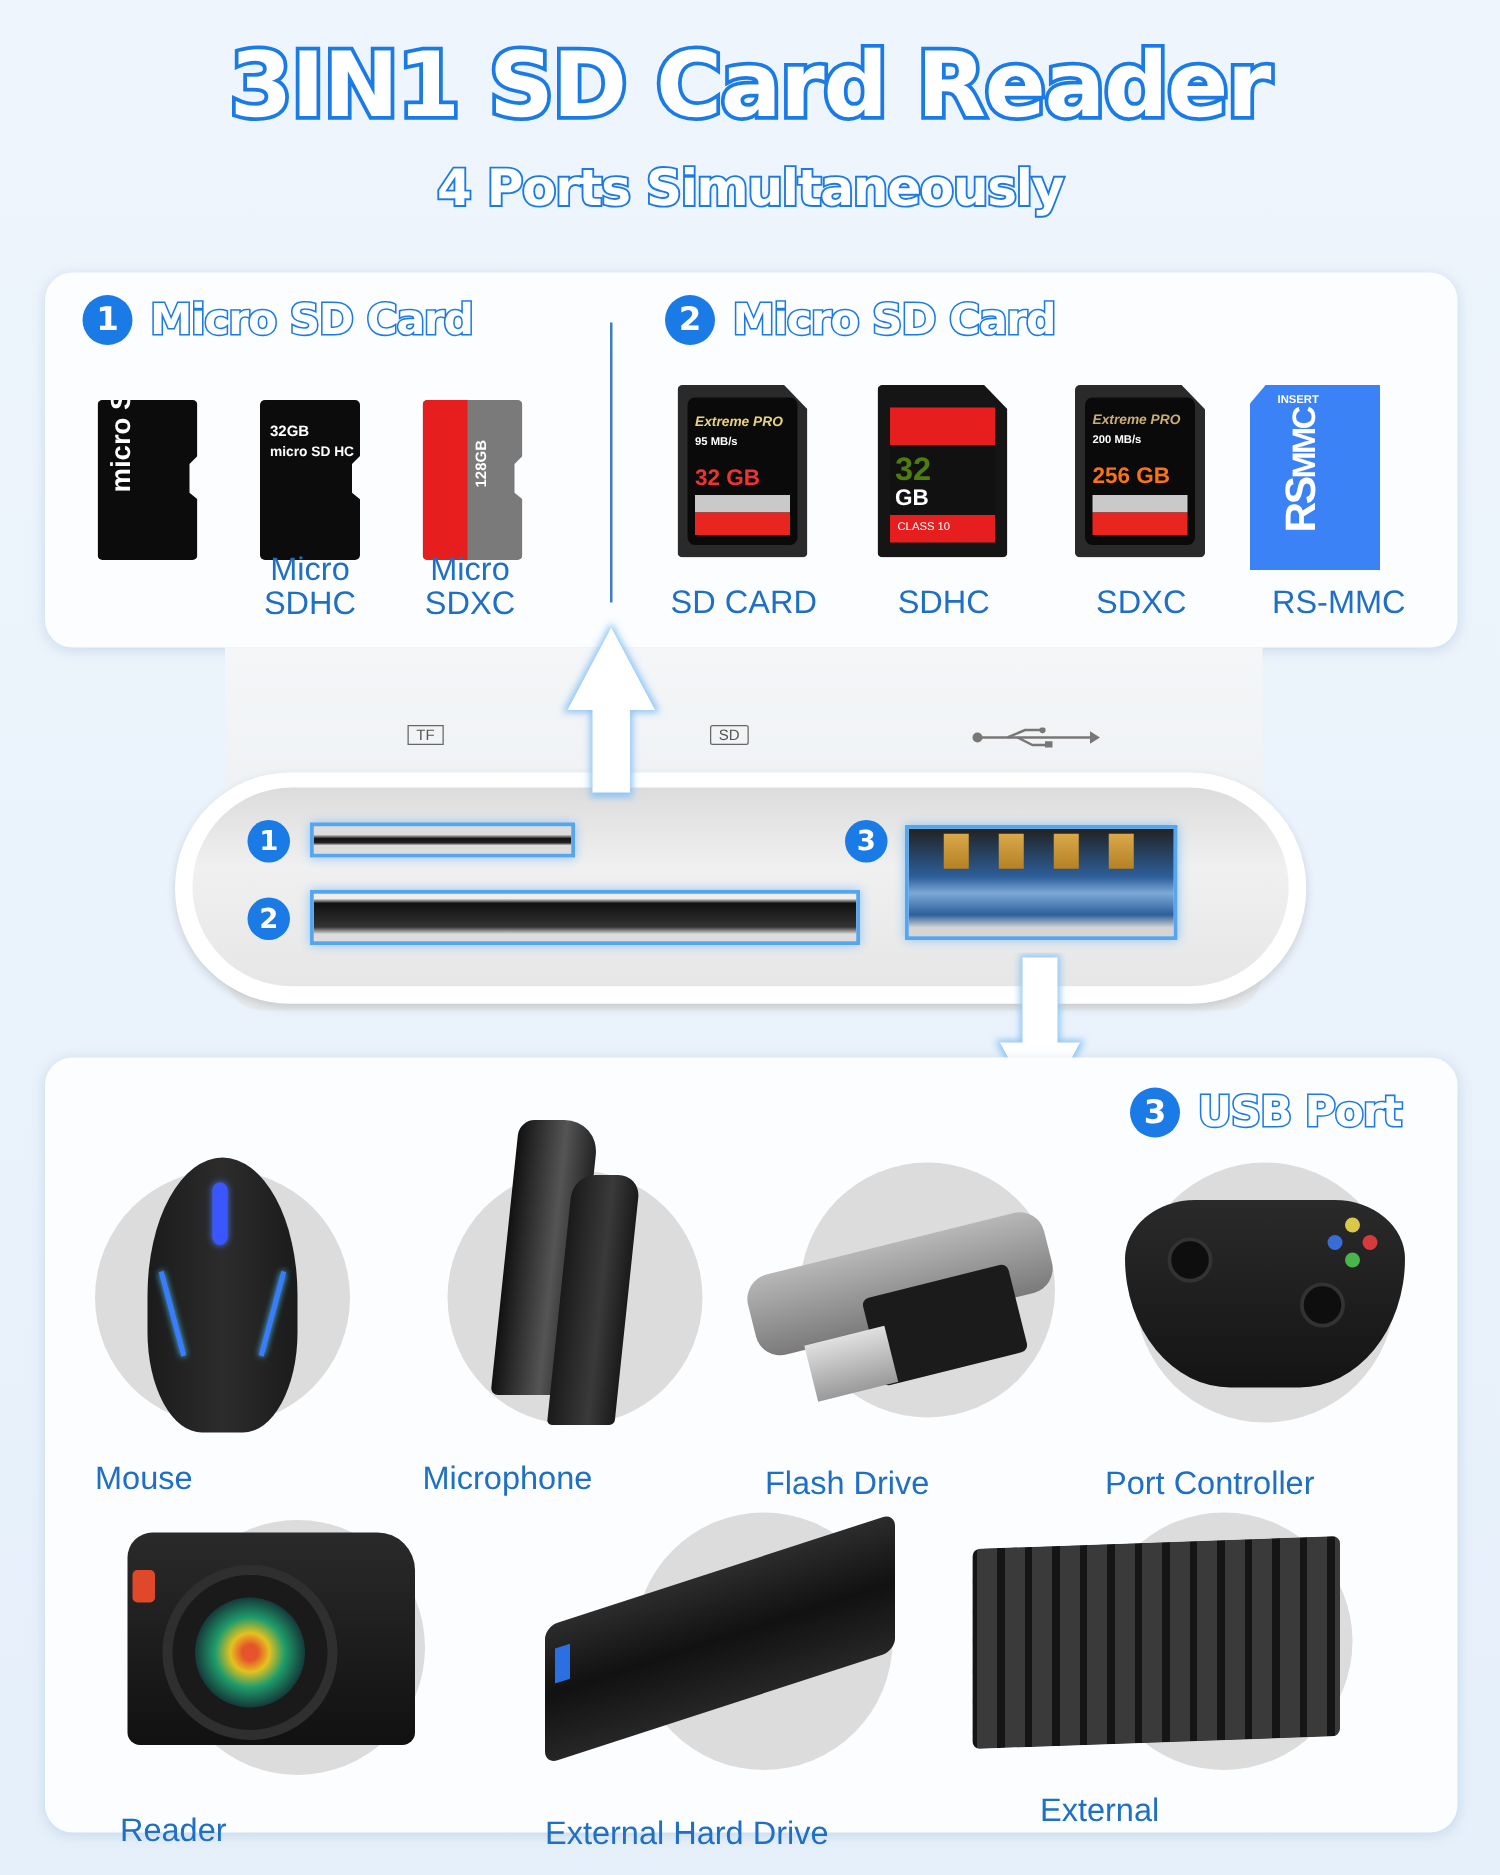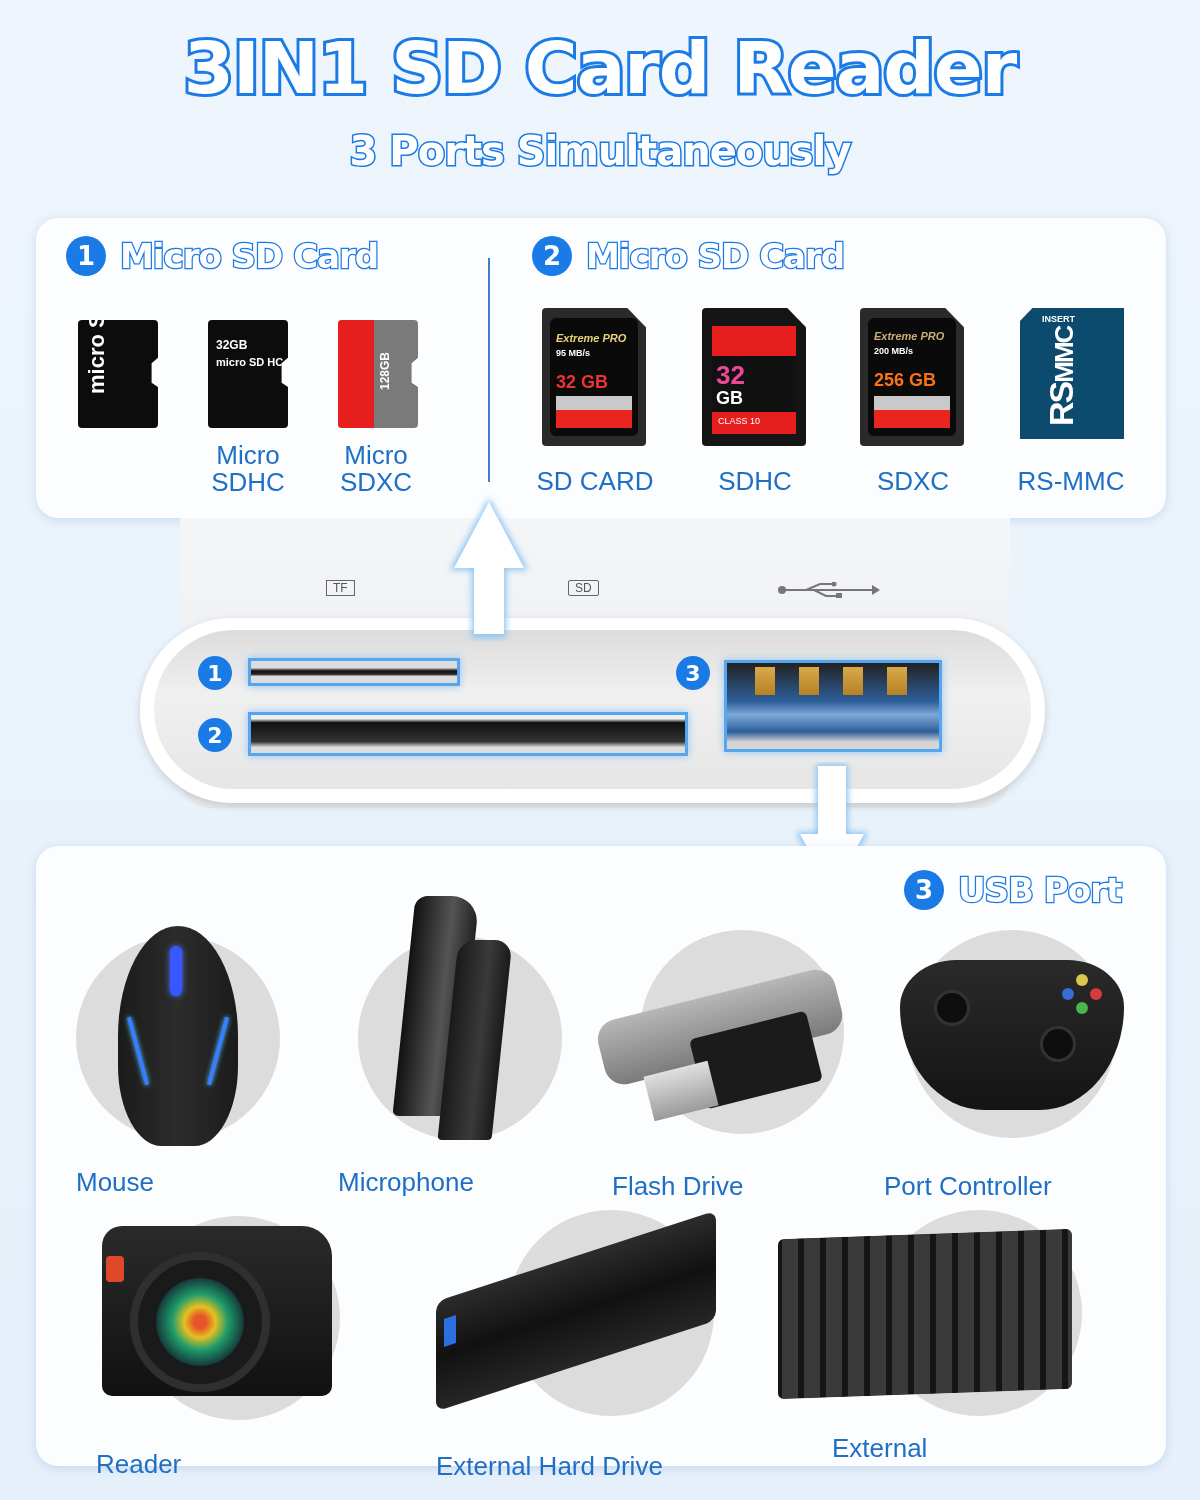--- a/index.html
+++ b/index.html
@@ -49,21 +49,21 @@
   }
   .divider {
     position: absolute; left: 452px; top: 40px; width: 2px; height: 224px; background: #3f7ec4;
   }
   .card-label {
     position: absolute; font-size: 26px; color: #1f6fc4; text-align: center; line-height: 27px;
   }
 
   
   .micro {
-    position: absolute; width: 80px; height: 108px; background: #0c0c0c; border-radius: 4px;
+    position: absolute; width: 80px; height: 128px; background: #0c0c0c; border-radius: 4px;
     clip-path: polygon(0 0, 100% 0, 100% 35%, 92% 40%, 92% 58%, 100% 62%, 100% 100%, 0 100%);
     color: #fff; font-weight: bold; font-size: 12px; overflow: hidden;
   }
   .sd {
     position: absolute; width: 104px; height: 138px; background: #2a2a2a; border-radius: 4px;
     clip-path: polygon(0 0, 82% 0, 100% 14%, 100% 100%, 0 100%);
   }
   .sd-inner {
     position: absolute; left: 8px; top: 10px; right: 8px; bottom: 10px; background: #0a0a0a; border-radius: 6px; overflow: hidden;
   }
@@ -105,21 +105,21 @@
   }
   .dev-shape { position: absolute; background: #1b1b1b; }
   .dev-label {
     position: absolute; font-size: 26px; color: #1f6fc4; text-align: left; white-space: nowrap; margin-top: 27px;
   }
 </style>
 </head>
 <body>
 
 <div id="title" class="outline-text">3IN1 SD Card Reader</div>
-<div id="subtitle" class="outline-text">3 Ports Simultaneously</div>
+<div id="subtitle" class="outline-text">4 Ports Simultaneously</div>
 
 <div id="panel-top" class="panel">
   <div class="section-head" style="left:30px; top:18px;">
     <div class="num-badge">1</div>
     <div class="head-text">Micro SD Card</div>
   </div>
   <div class="section-head" style="left:496px; top:18px;">
     <div class="num-badge">2</div>
     <div class="head-text">Micro SD Card</div>
   </div>
@@ -148,34 +148,34 @@
       <div style="position:absolute; left:6px; top:30px; font-size:9px; color:#fff; font-weight:bold;">95 MB/s</div>
       <div style="position:absolute; left:6px; top:54px; font-size:18px; color:#e33; font-weight:bold;">32 GB</div>
       <div style="position:absolute; left:6px; right:6px; top:78px; height:14px; background:#c9c9c9;"></div>
       <div style="position:absolute; left:6px; right:6px; top:92px; height:18px; background:#e8261f;"></div>
     </div>
   </div>
   <div class="sd" style="left:666px; top:90px; background:#151515;">
     <div style="position:absolute; left:10px; top:18px; width:84px; height:30px; background:#e61e1e;"></div>
     <div style="position:absolute; left:10px; top:48px; width:84px; height:74px; background:#111;"></div>
     <div style="position:absolute; left:10px; top:104px; width:84px; height:22px; background:#e61e1e;"></div>
-    <div style="position:absolute; left:14px; top:52px; font-size:26px; color:#ec4899; font-weight:bold;">32</div>
+    <div style="position:absolute; left:14px; top:52px; font-size:26px; color:#4d7c0f; font-weight:bold;">32</div>
     <div style="position:absolute; left:14px; top:80px; font-size:18px; color:#fff; font-weight:bold;">GB</div>
     <div style="position:absolute; left:16px; top:108px; font-size:9px; color:#fff; font-weight:normal;">CLASS 10</div>
   </div>
   <div class="sd" style="left:824px; top:90px;">
     <div class="sd-inner">
       <div style="position:absolute; left:6px; top:12px; font-size:11px; font-style:italic; font-weight:bold; color:#c9ad75;">Extreme PRO</div>
       <div style="position:absolute; left:6px; top:28px; font-size:9px; color:#fff; font-weight:bold;">200 MB/s</div>
       <div style="position:absolute; left:6px; top:52px; font-size:18px; color:#f97316; font-weight:bold;">256 GB</div>
       <div style="position:absolute; left:6px; right:6px; top:78px; height:14px; background:#c9c9c9;"></div>
       <div style="position:absolute; left:6px; right:6px; top:92px; height:18px; background:#e8261f;"></div>
     </div>
   </div>
-  <div style="position:absolute; left:984px; top:90px; width:104px; height:131px; background:#0c4a6e; clip-path:polygon(12% 0,100% 0,100% 100%,0 100%,0 10%);">
+  <div style="position:absolute; left:964px; top:90px; width:104px; height:148px; background:#3b82f6; clip-path:polygon(12% 0,100% 0,100% 100%,0 100%,0 10%);">
     <div style="position:absolute; left:22px; top:6px; font-size:9px; color:#fff; font-weight:bold;">INSERT</div>
     <div style="position:absolute; left:22px; top:118px; transform:rotate(-90deg); transform-origin:0 0; font-size:34px; color:#fff; font-weight:bold; white-space:nowrap; letter-spacing:-2px;"><span>RS</span><span style="font-size:26px;">MMC</span></div>
   </div>
   <div class="card-label" style="left:490px; top:250px; width:138px;">SD CARD</div>
   <div class="card-label" style="left:650px; top:250px; width:138px;">SDHC</div>
   <div class="card-label" style="left:808px; top:250px; width:138px;">SDXC</div>
   <div class="card-label" style="left:966px; top:250px; width:138px;">RS-MMC</div>
 </div>
 
 <div id="device">

